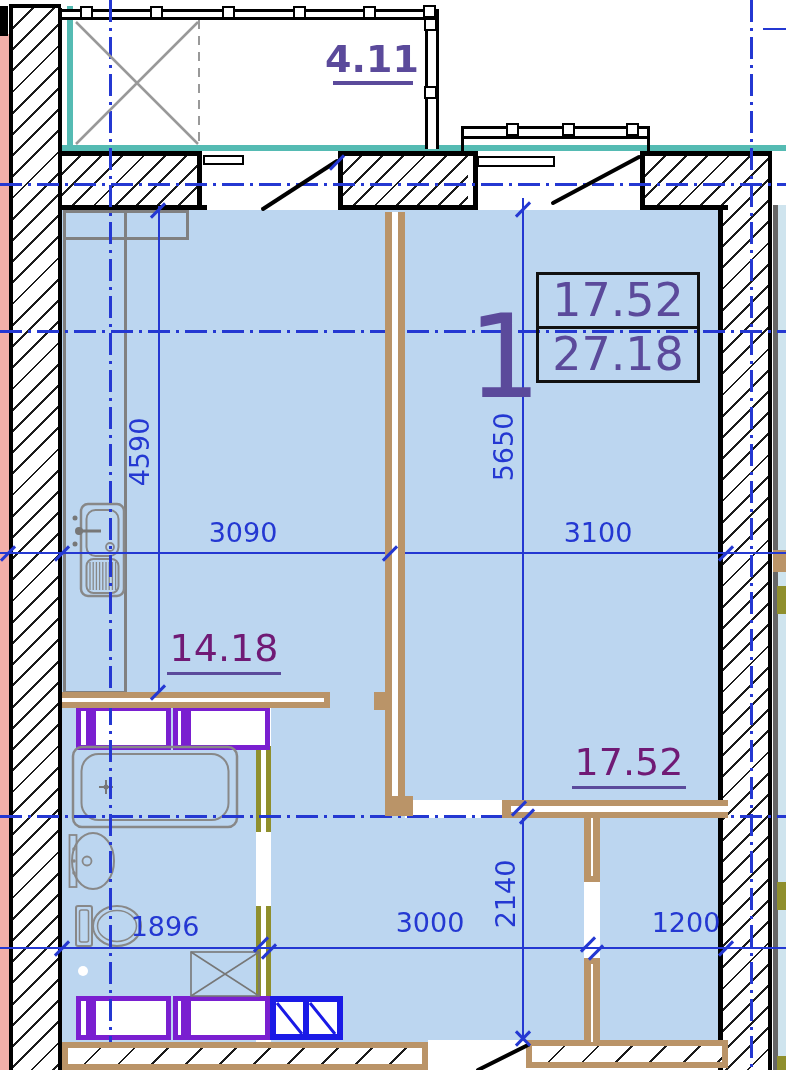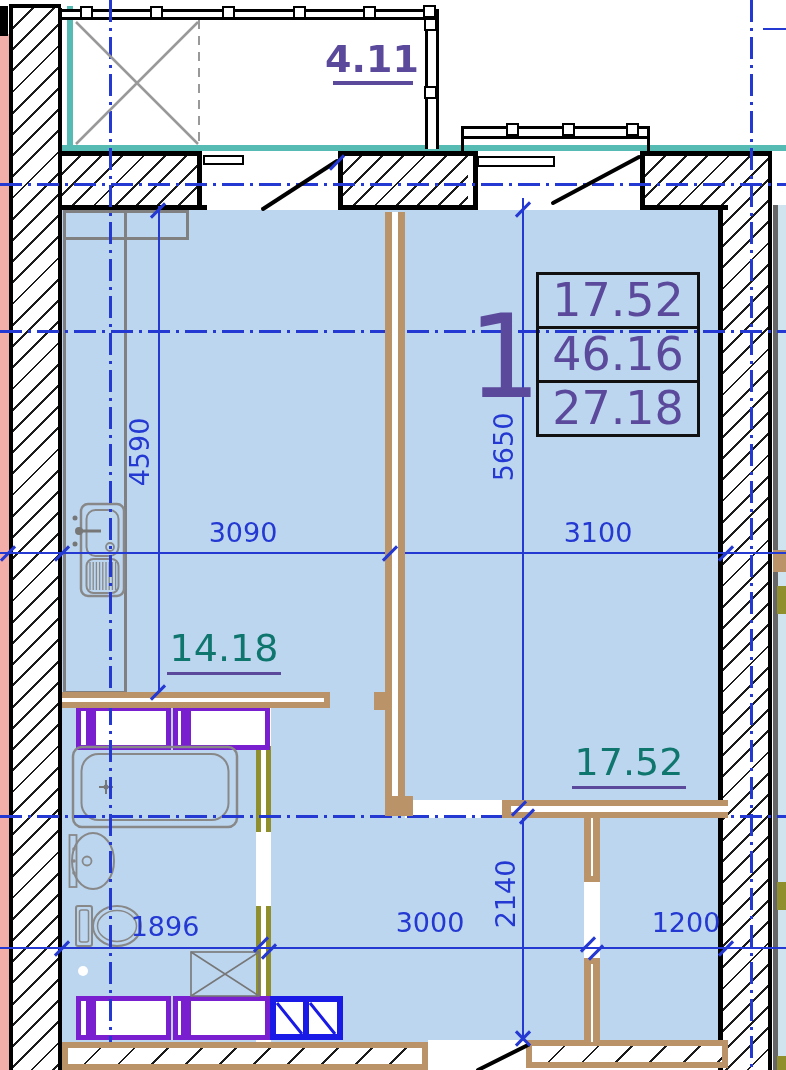--- a/index.html
+++ b/index.html
@@ -27,21 +27,21 @@
   .twv{background:#fff;border-left:7px solid #BA9468;border-right:7px solid #BA9468;box-sizing:border-box;}
   .twh{background:#fff;border-top:6px solid #BA9468;border-bottom:6px solid #BA9468;box-sizing:border-box;}
   .bwall{border:6px solid #BA9468;box-sizing:border-box;}
   .clh{height:2.5px;background-image:repeating-linear-gradient(90deg,#2438D2 0 22px,transparent 22px 28px,#2438D2 28px 31px,transparent 31px 37px);}
   .clv{width:2.5px;background-image:repeating-linear-gradient(180deg,#2438D2 0 22px,transparent 22px 28px,#2438D2 28px 31px,transparent 31px 37px);}
   .dimh{height:2px;background:#2438D2;}
   .dimv{width:2px;background:#2438D2;}
   .tick{position:absolute;width:20px;height:3px;background:#2438D2;transform:rotate(-45deg);z-index:23;}
   .tickb{transform:rotate(45deg);}
   .dimtxt{color:#2438D2;font-size:27px;text-align:center;line-height:30px;white-space:nowrap;z-index:24;}
-  .areatxt{color:#0f766e;font-size:38px;text-align:center;line-height:40px;white-space:nowrap;z-index:24;}
+  .areatxt{color:#701a75;font-size:38px;text-align:center;line-height:40px;white-space:nowrap;z-index:24;}
   .areatxt span{border-bottom:3.5px solid #5B4A9B;padding:0 3px 2px;}
   .rot{transform:rotate(-90deg);}
   .fracttxt{color:#5B4A9B;font-size:38px;text-align:center;line-height:42px;z-index:24;}
   .artable{border:3px solid #111;z-index:22;background:transparent;}
   .artable .r{height:51px;line-height:50px;border-bottom:3px solid #111;font-size:46px;color:#5B4A9B;text-align:center;white-space:nowrap;}
   .artable .r:last-child{border-bottom:none;}
   .aptnum{color:#5B4A9B;font-size:115px;line-height:1;z-index:24;}
   svg{position:absolute;left:0;top:0;pointer-events:none;}
 </style>
 </head>
@@ -198,21 +198,20 @@
     <g stroke="#000" stroke-width="4" stroke-linecap="round">
       <path d="M263 209L337 161"></path>
       <path d="M553 203L639 157"></path>
       <path d="M528 1045L478 1070"></path>
     </g>
   </svg>
 
   <div class="abs aptnum" style="left:468px;top:300px;">1</div>
   <div class="abs artable" style="left:536px;top:272px;width:158px;">
     <div class="r">17.52</div>
-    <div class="r">46.16</div>
     <div class="r">27.18</div>
   </div>
 
   <div class="abs fracttxt" style="left:322px;top:38px;width:100px;font-weight:bold;">4.11</div>
   <div class="abs" style="left:333px;top:81px;width:80px;height:4px;background:#5B4A9B;z-index:24;"></div>
 
   <div class="abs dimtxt" style="left:193px;top:518px;width:100px;">3090</div>
   <div class="abs dimtxt" style="left:548px;top:518px;width:100px;">3100</div>
   <div class="abs dimtxt rot" style="left:85px;top:437px;width:110px;">4590</div>
   <div class="abs dimtxt rot" style="left:449px;top:432px;width:110px;">5650</div>

